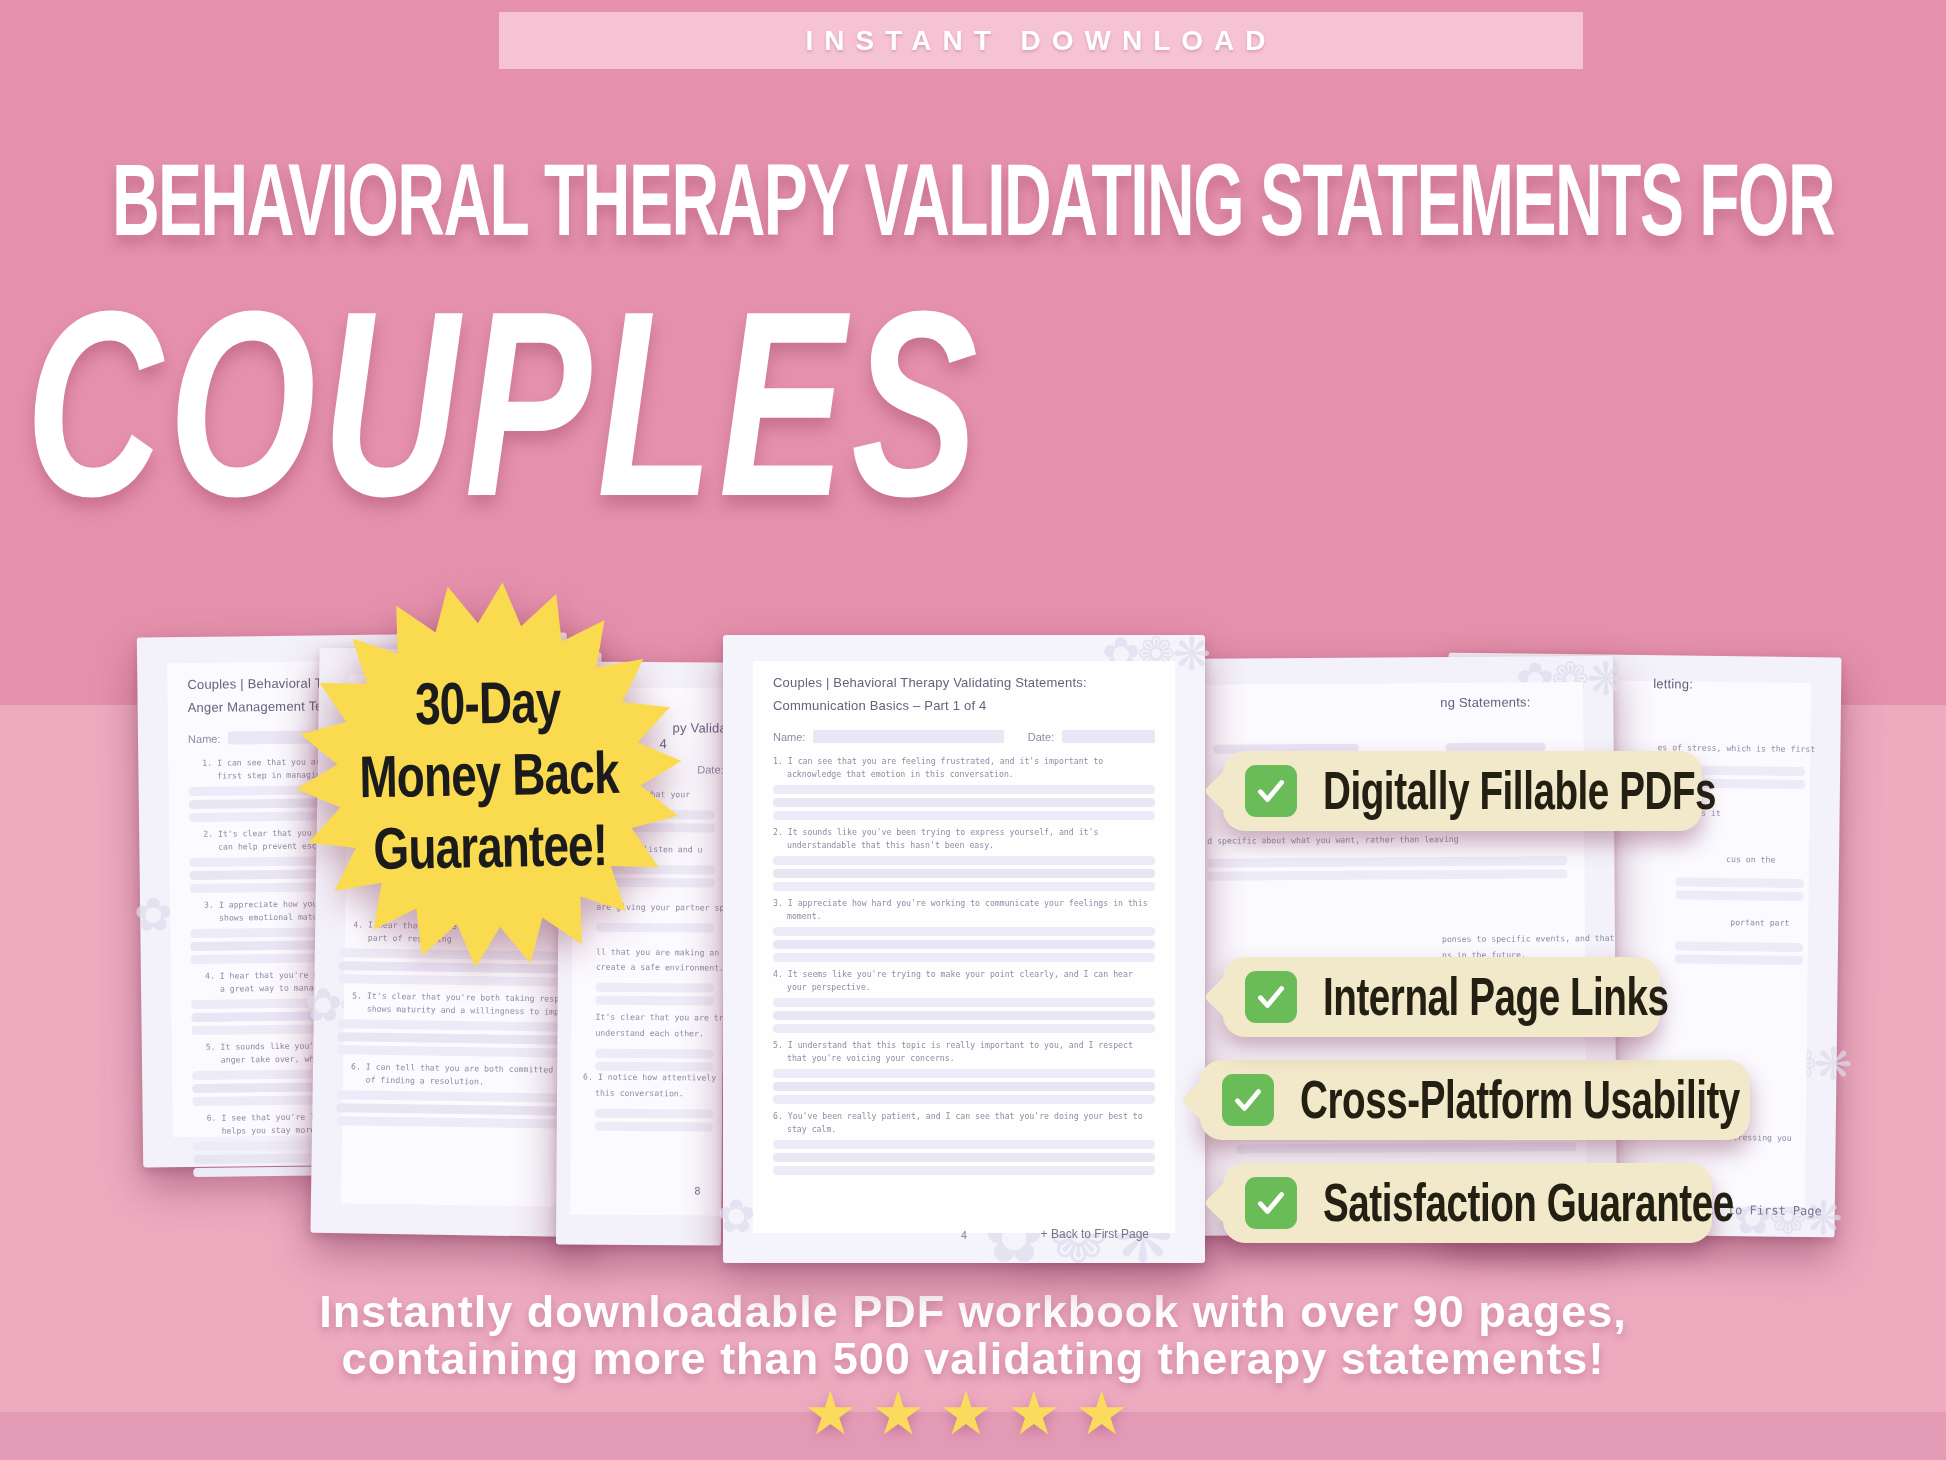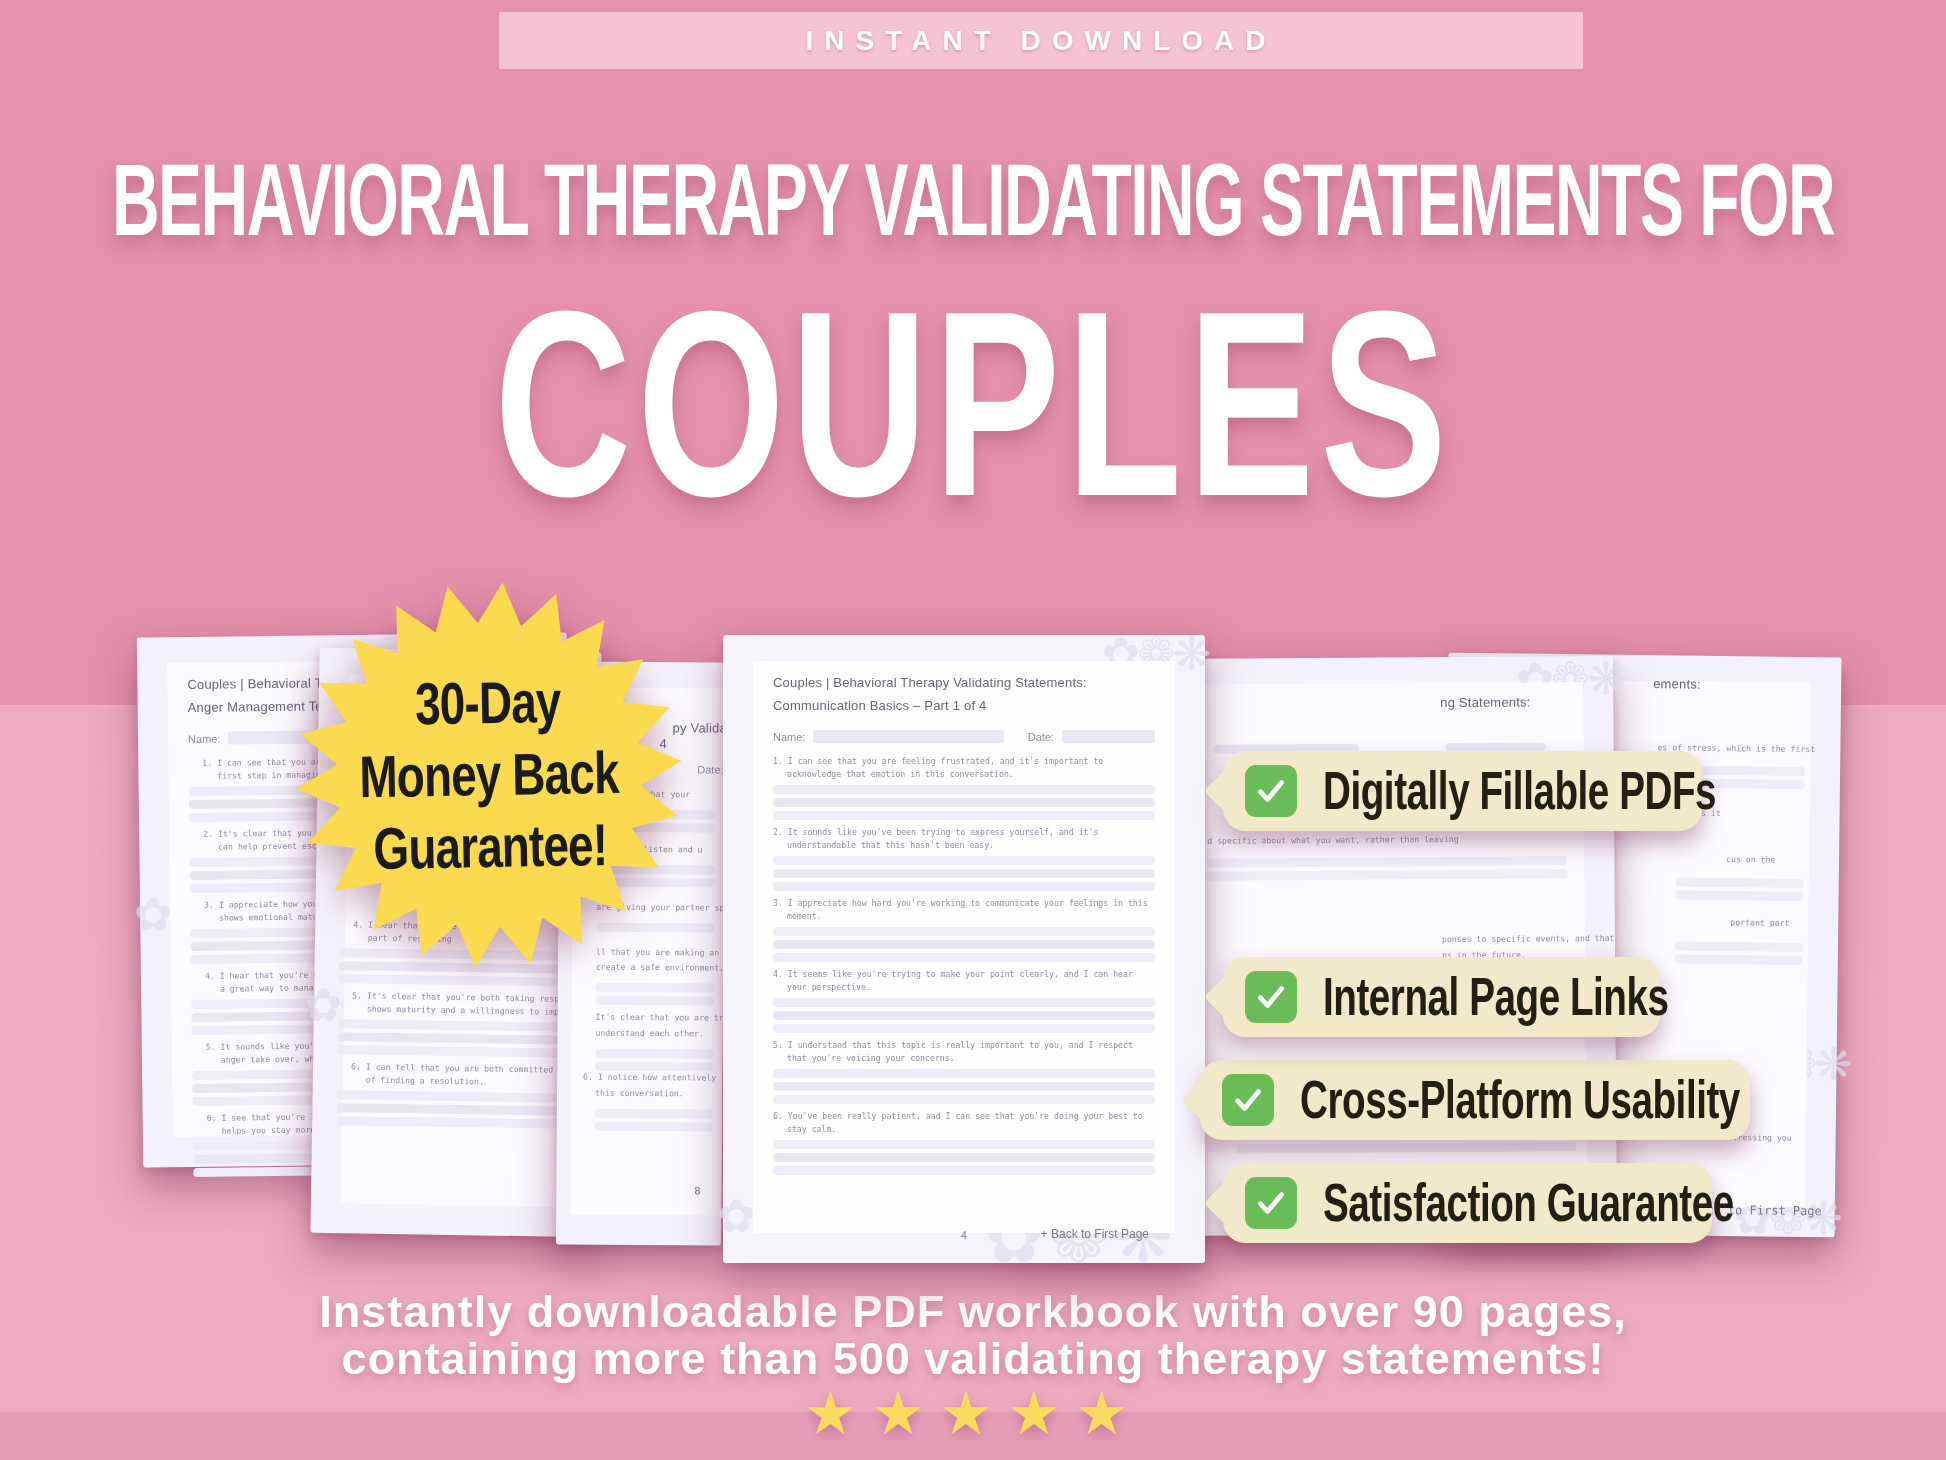--- a/index.html
+++ b/index.html
@@ -23,21 +23,21 @@
     text-shadow:0 2px 3px rgba(195,125,155,.55);
   }
 
   
   .kicker{position:absolute;left:0;top:140px;width:100%;text-align:center;z-index:2;margin:0;}
   .kicker span{
     display:inline-block;color:#fff;font-weight:700;font-size:66px;letter-spacing:-1.5px;
     transform:scale(1,1.55);transform-origin:center top;white-space:nowrap;
     text-shadow:0 6px 10px rgba(165,75,105,.45);
   }
-  .maintitle{position:absolute;left:0;top:252px;width:100%;text-align:center;z-index:2;margin:0;}
+  .maintitle{position:absolute;left:0;top:252px;width:100%;text-align:left;z-index:2;margin:0;font-style:italic;}
   .maintitle span{
     display:inline-block;color:#fff;font-weight:700;font-size:200px;letter-spacing:6px;
     transform:scale(.95,1.32);transform-origin:center top;white-space:nowrap;
     text-shadow:0 8px 14px rgba(165,75,105,.45);
   }
 
   
   .page{
     position:absolute;background:#f3f1f9;border-radius:3px;
     box-shadow:0 20px 40px rgba(118,42,78,.45), 0 4px 10px rgba(118,42,78,.25);
@@ -358,21 +358,21 @@
         <i></i>
         <i></i>
       </div>
     <span class="frag l3num">8</span>
   </div>
 
   <div class="page p-r2">
     <span class="mand" style="right:-8px;top:380px;">✿ ❁ ❋</span>
     <span class="mand" style="right:0;bottom:-8px;">✿ ❁ ❋</span>
     <div class="inner"></div>
-    <span class="hfrag r2h">ements:</span>
+    <span class="hfrag r2h">letting:</span>
     <span class="frag r2f0">es of stress, which is the first</span>
     <div class="bg3 r2b1">
         <i></i>
         <i></i>
       </div>
     <span class="frag r2f1">to address it</span>
     <span class="frag r2f2">cus on the</span>
     <div class="bg3 r2b3">
         <i></i>
         <i></i>

